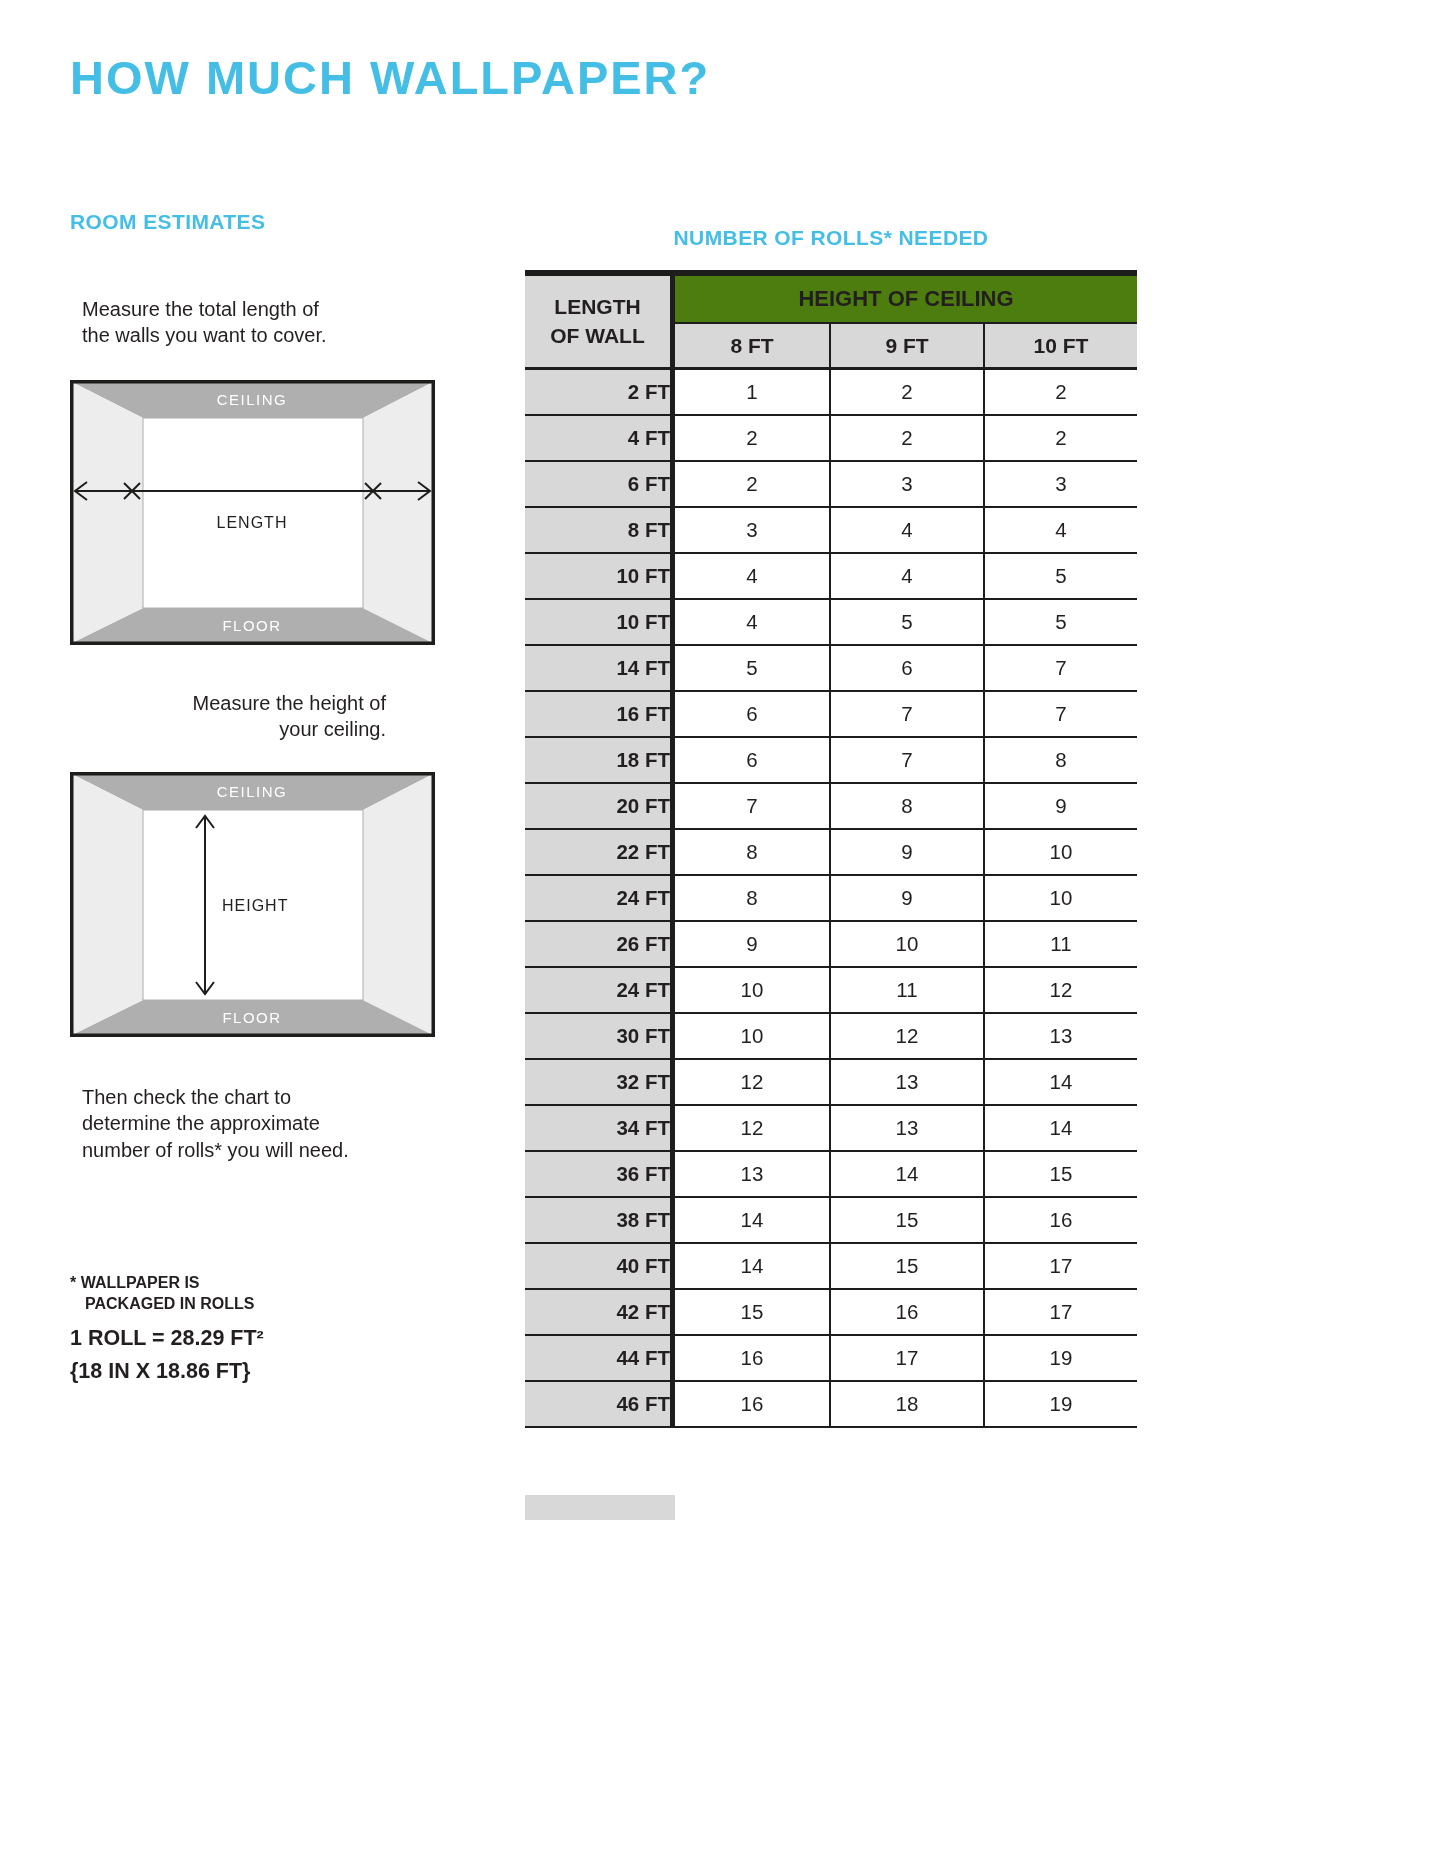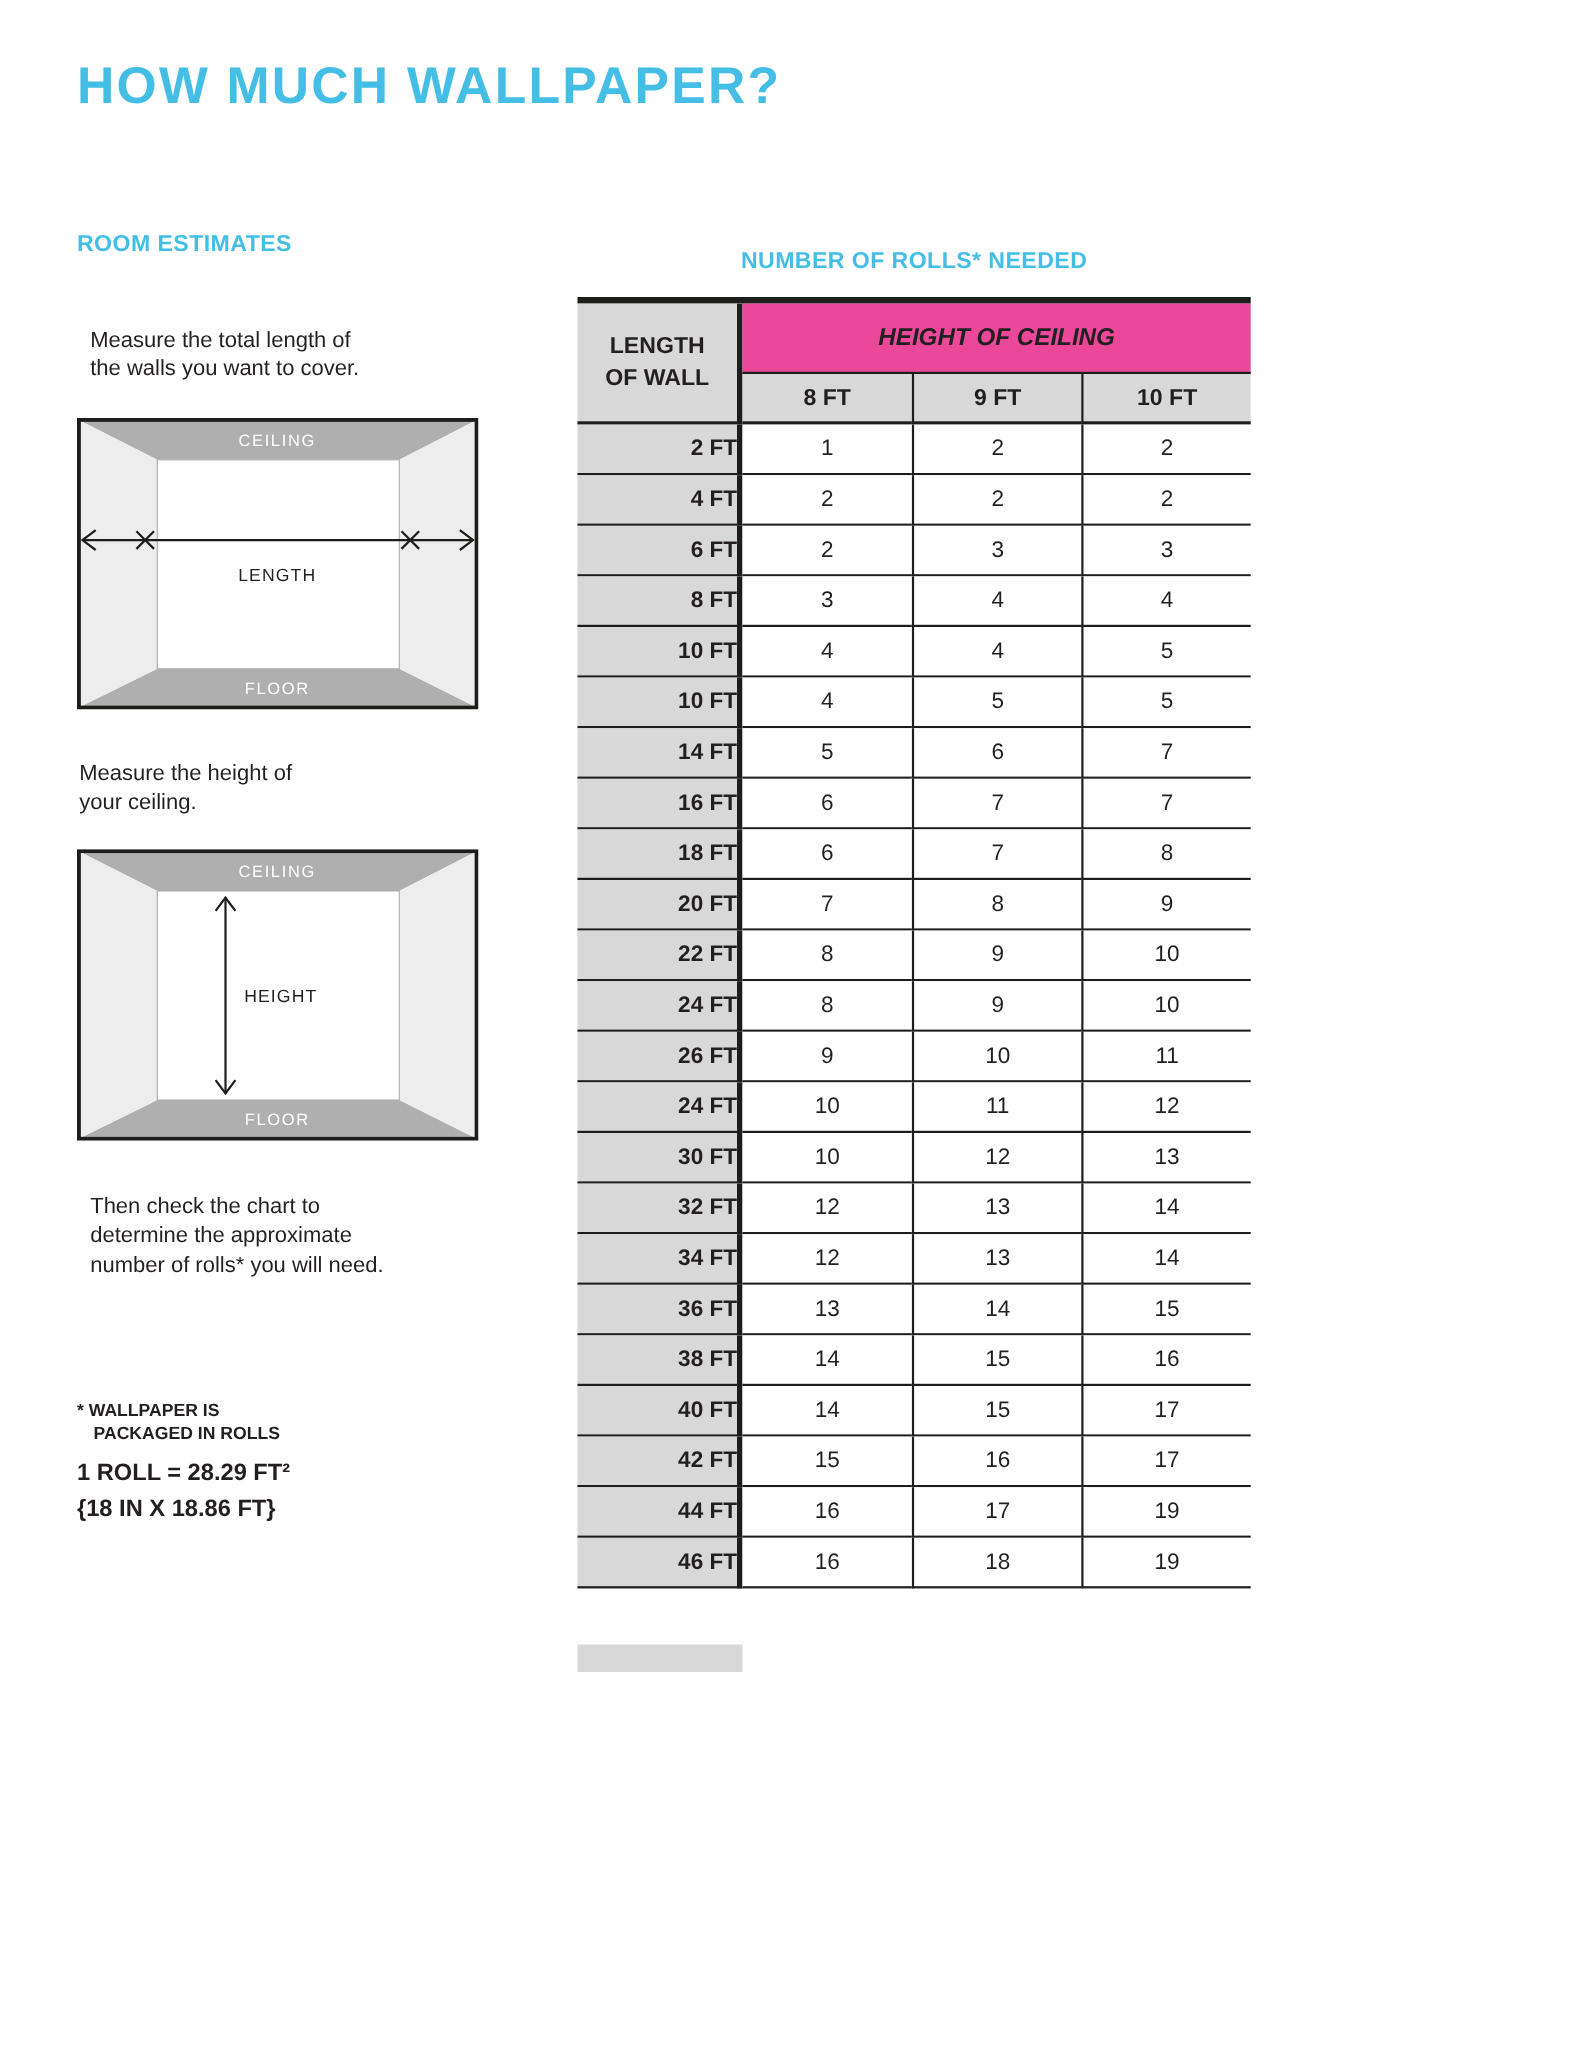--- a/index.html
+++ b/index.html
@@ -18,21 +18,21 @@
     position: absolute; margin: 0; font-size: 21px; font-weight: 700;
     letter-spacing: 0.4px; color: var(--accent);
   }
   #room-estimates-heading { left: 70px; top: 210px; }
   #rolls-heading { left: 525px; top: 226px; width: 612px; text-align: center; }
   .para {
     position: absolute; margin: 12px; font-size: 20px; line-height: 1.32;
     color: var(--ink); white-space: pre-line;
   }
   #para-length { left: 70px; top: 284px; width: 350px; }
-  #para-height { left: 60px; top: 678px; width: 300px; }
+  #para-height { left: 74px; top: 678px; width: 300px; text-align: right; }
   #para-chart  { left: 70px; top: 1072px; width: 360px; }
   .diagram { position: absolute; left: 70px; }
   #diag-length { top: 380px; }
   #diag-height { top: 772px; }
   .band-label { fill: #ffffff; font-size: 15px; letter-spacing: 1.5px; font-family: "Liberation Sans", sans-serif; }
   .measure-label { fill: var(--ink); font-size: 16px; letter-spacing: 1px; font-family: "Liberation Sans", sans-serif; }
   .footnote {
     position: absolute; left: 70px; top: 1272px; font-size: 16px; font-weight: 700;
     line-height: 1.32; color: var(--ink);
   }
@@ -47,24 +47,23 @@
     border-top: 6px solid var(--line); width: 612px;
   }
   table.rolls-table th, table.rolls-table td { padding: 0; }
   th.corner {
     width: 150px; background: var(--cellgray);
     border-right: 5px solid var(--line); border-bottom: 3px solid var(--line);
     font-size: 21px; font-weight: 700; text-align: center; vertical-align: middle;
     white-space: pre-line; line-height: 1.35; color: var(--ink);
   }
   th.main-head {
-    height: 64px; background: #ec4899; border-bottom: 2px solid var(--line);
+    height: 48px; background: #4d7c0f; border-bottom: 2px solid var(--line);
     font-size: 22px; font-weight: 700; text-align: center; vertical-align: middle;
     color: var(--ink);
-    font-style: italic;
   }
   tr.sub-head th {
     width: 154px; height: 46px; background: var(--cellgray);
     border-bottom: 3px solid var(--line);
     font-size: 21px; font-weight: 700; text-align: center; vertical-align: middle;
     color: var(--ink);
   }
   tr.sub-head th + th { border-left: 2px solid var(--line); }
   tbody th.len-cell {
     background: var(--cellgray); border-right: 5px solid var(--line);

